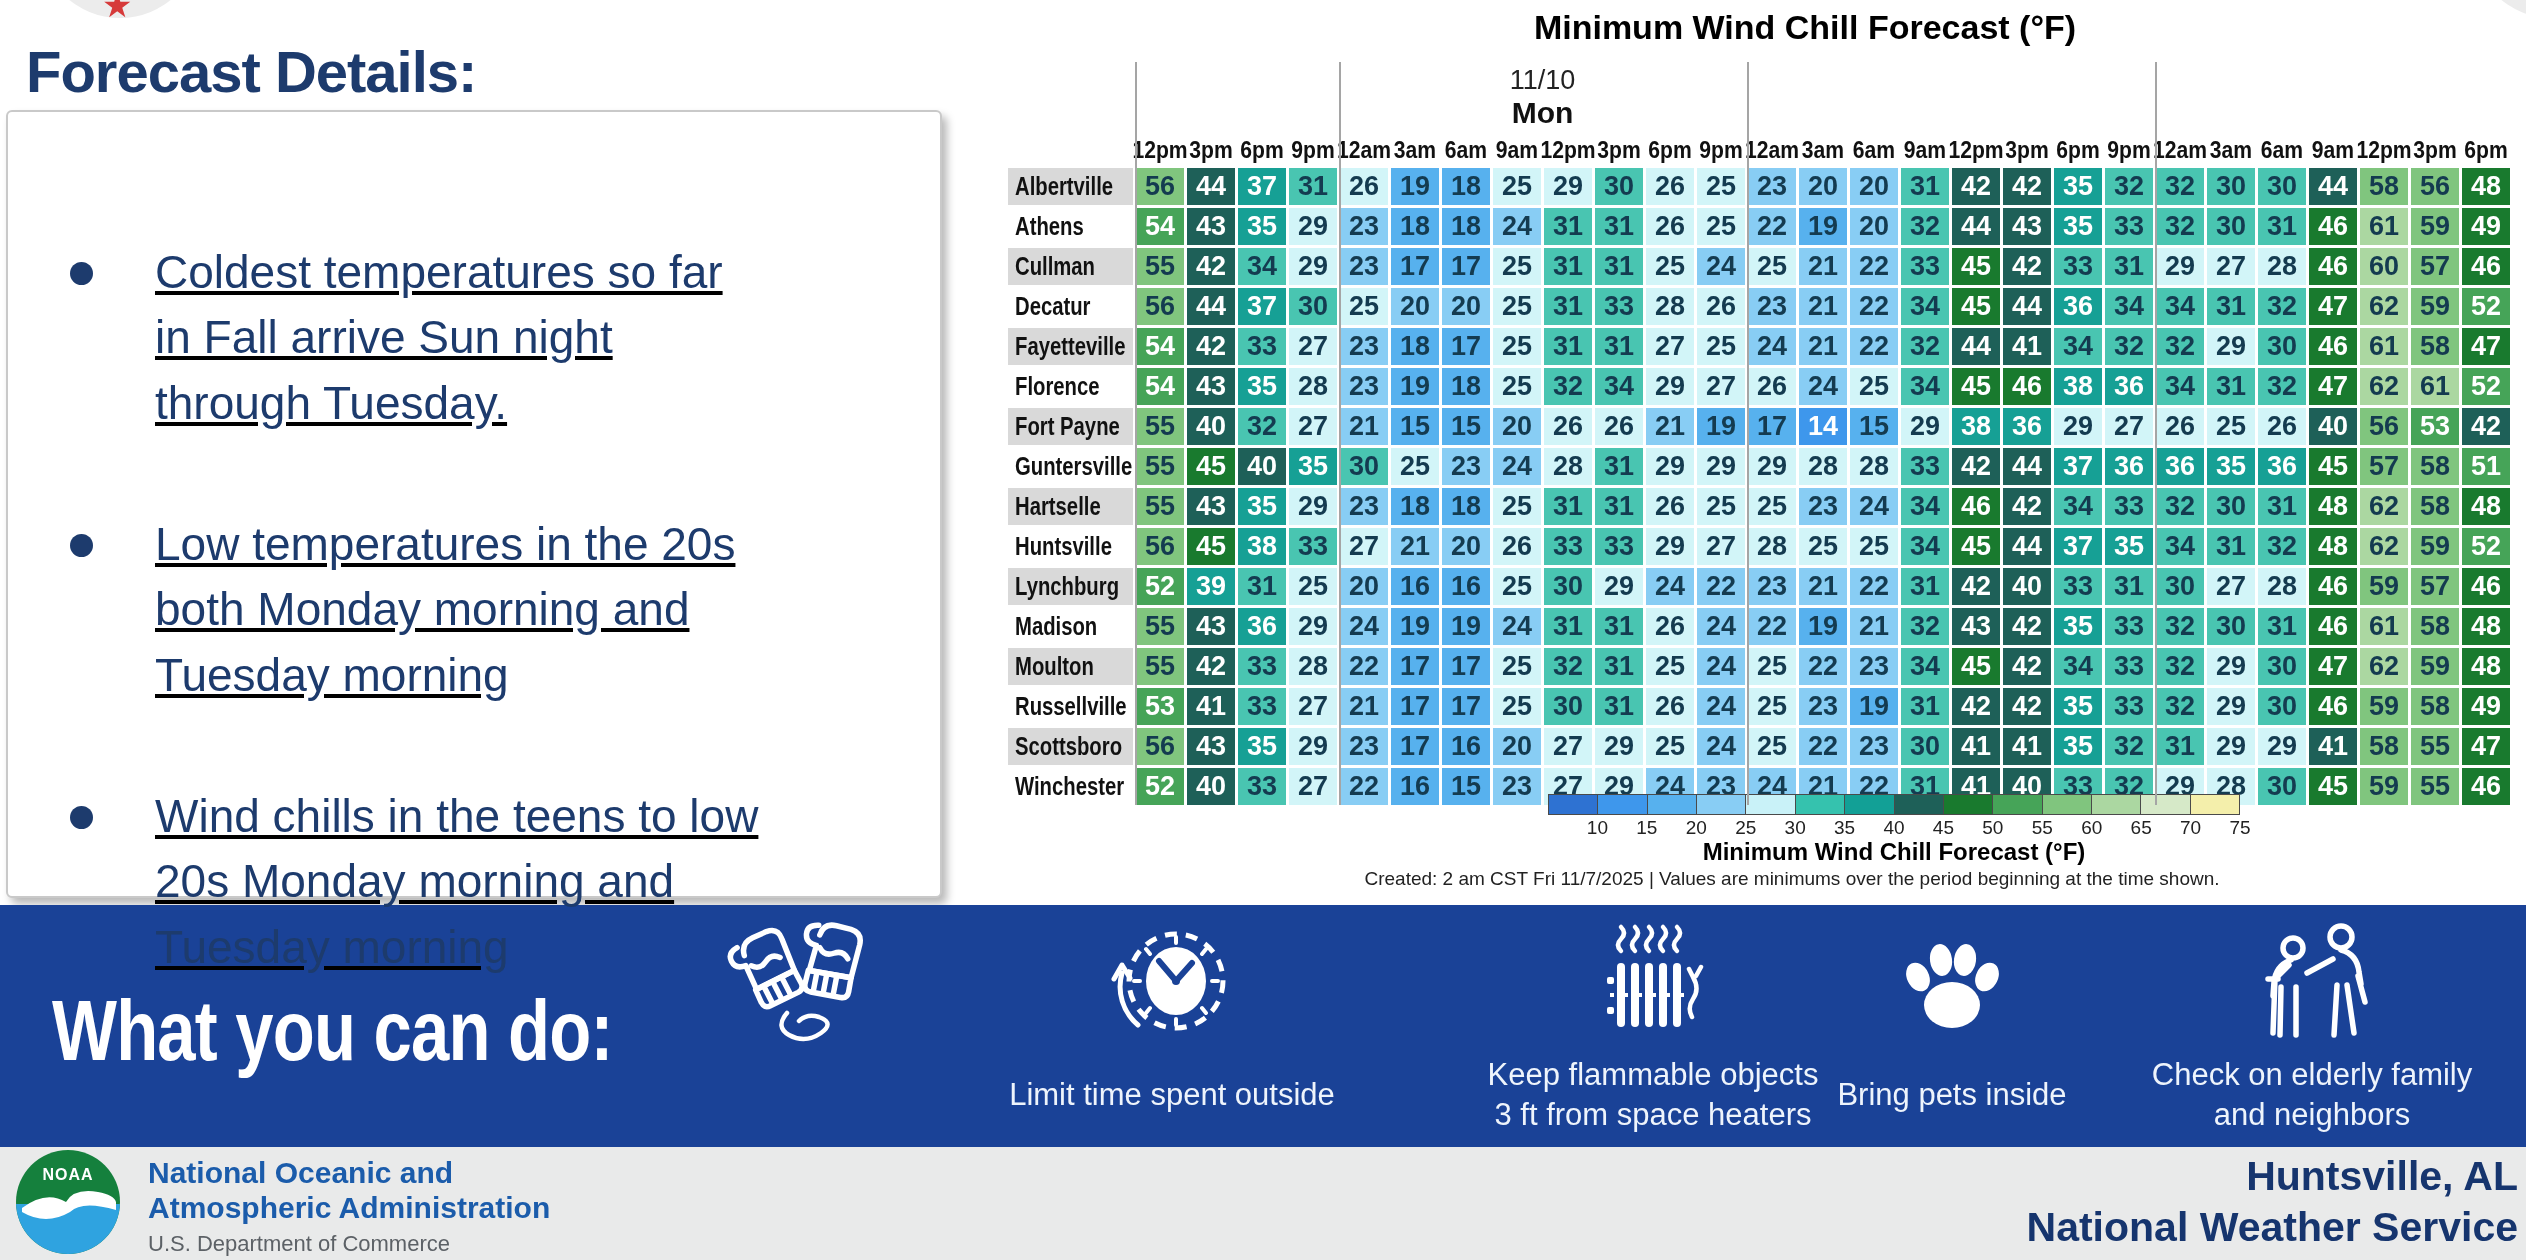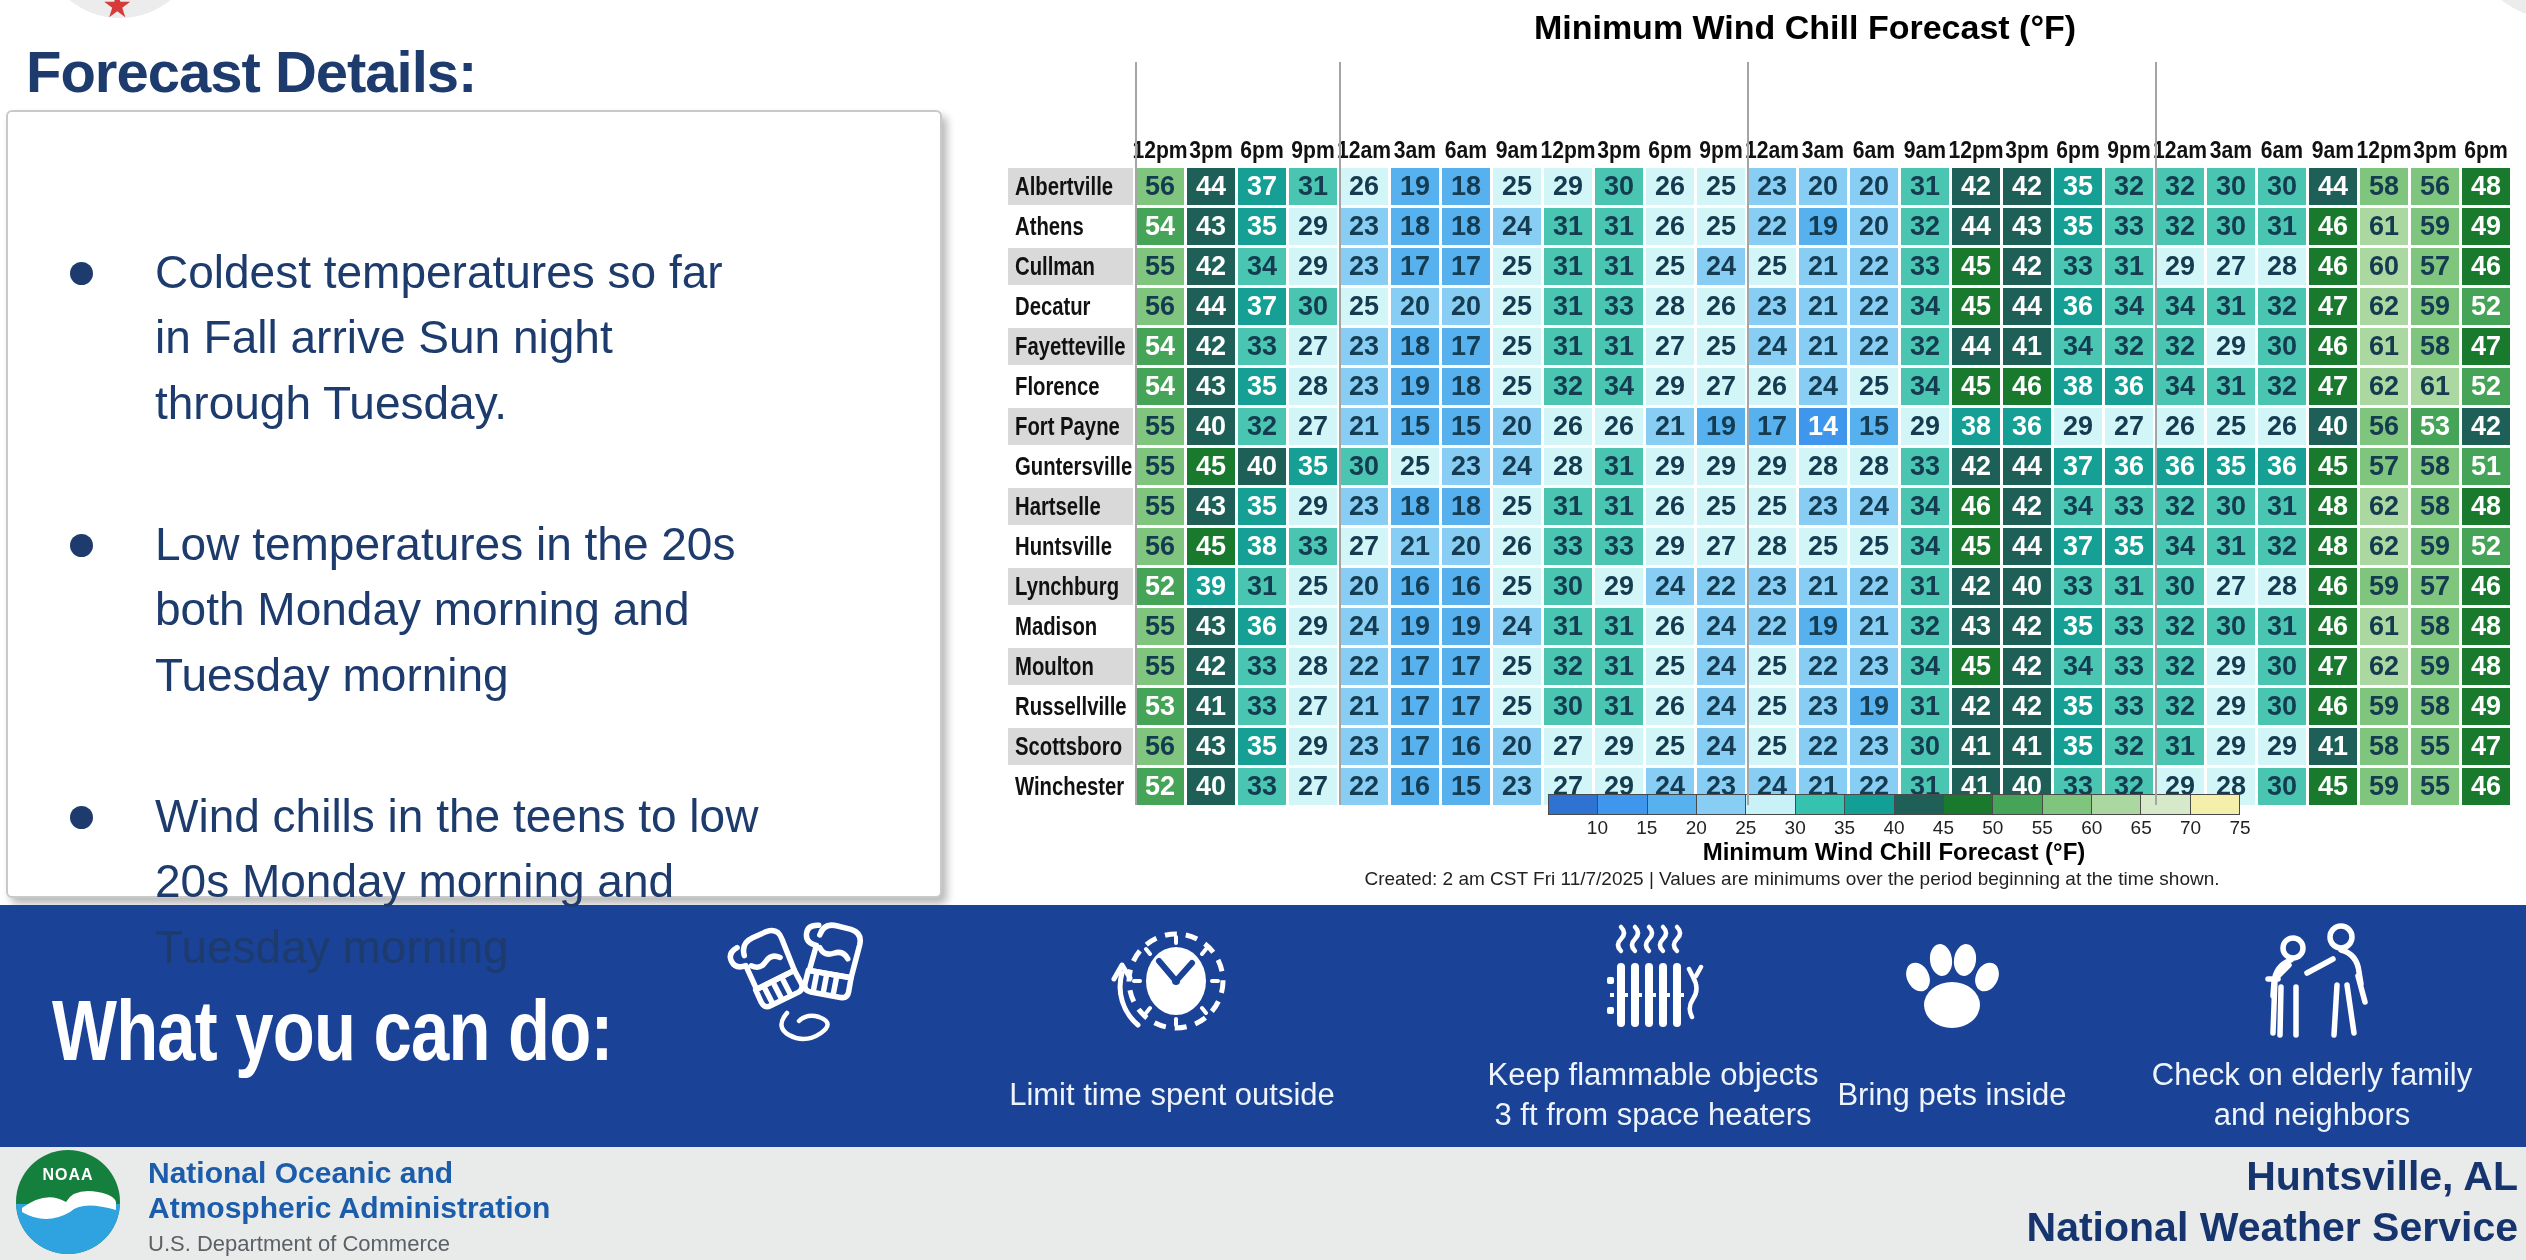--- a/index.html
+++ b/index.html
@@ -18,21 +18,21 @@
     position:absolute; left:6px; top:110px; width:936px; height:788px;
     background:#fff; border:2px solid #c9c9c9; border-radius:6px;
     box-shadow:5px 6px 9px rgba(0,0,0,.28);
   }
   .panel-heading {
     position:absolute; left:26px; top:38px; font-size:58px; font-weight:800;
     color:#1d3b6d; letter-spacing:-1px; z-index:2;
   }
   .bullets { position:absolute; left:40px; top:240px; width:860px;
     display:flex; flex-direction:column; gap:76px; z-index:2; }
-  .bullet { display:flex; }
+  .bullet { display:flex;text-decoration:underline; }
   .bullet-dot { flex:none; width:23px; height:23px; border-radius:50%;
     background:#1d3b6d; margin:22px 62px 0 30px; }
   .bullet-text { font-size:46px; line-height:1.42; color:#1d3b6d;
     white-space:pre-line; }
 
   
   .table-title { position:absolute; left:1805px; top:8px; transform:translateX(-50%);
     font-size:34px; font-weight:bold; color:#000; white-space:nowrap; }
   .grid-table { position:absolute; left:1008px; top:62px;
     display:grid; grid-template-columns:125px repeat(27, 48px);
@@ -131,20 +131,24 @@
 Tuesday morning</span>
     </div>
   </div>
 
   <div class="table-title">Minimum Wind Chill Forecast (°F)</div>
   <div class="grid-table">
       <div class="time-cell" style="grid-area: 2 / 2;">12pm</div>
       <div class="time-cell" style="grid-area: 2 / 3;">3pm</div>
       <div class="time-cell" style="grid-area: 2 / 4;">6pm</div>
       <div class="time-cell" style="grid-area: 2 / 5;">9pm</div>
+      <div class="day-head" style="grid-area: 1 / 6 / auto / span 8;">
+        <div class="day-date">11/10</div>
+        <div class="day-name">Mon</div>
+      </div>
       <div class="time-cell" style="grid-area: 2 / 6;">12am</div>
       <div class="time-cell" style="grid-area: 2 / 7;">3am</div>
       <div class="time-cell" style="grid-area: 2 / 8;">6am</div>
       <div class="time-cell" style="grid-area: 2 / 9;">9am</div>
       <div class="time-cell" style="grid-area: 2 / 10;">12pm</div>
       <div class="time-cell" style="grid-area: 2 / 11;">3pm</div>
       <div class="time-cell" style="grid-area: 2 / 12;">6pm</div>
       <div class="time-cell" style="grid-area: 2 / 13;">9pm</div>
       <div class="time-cell" style="grid-area: 2 / 14;">12am</div>
       <div class="time-cell" style="grid-area: 2 / 15;">3am</div>

